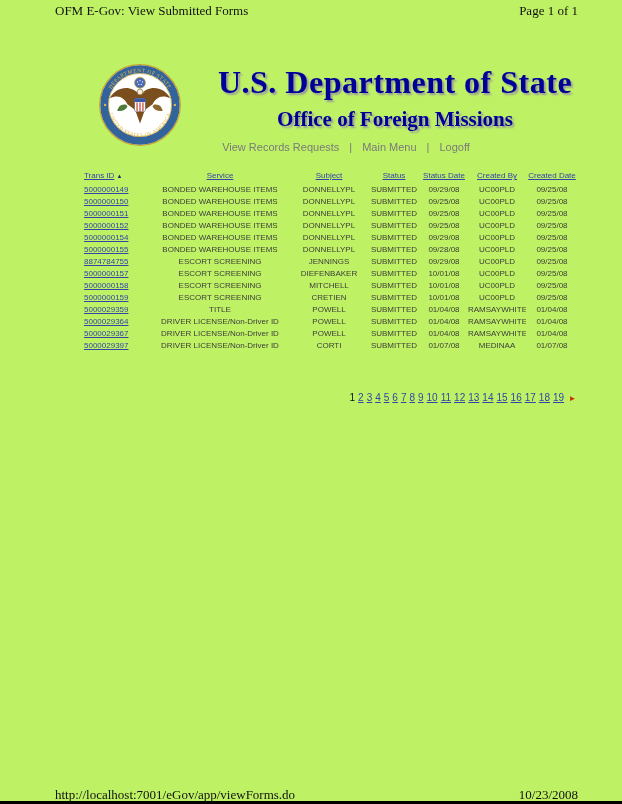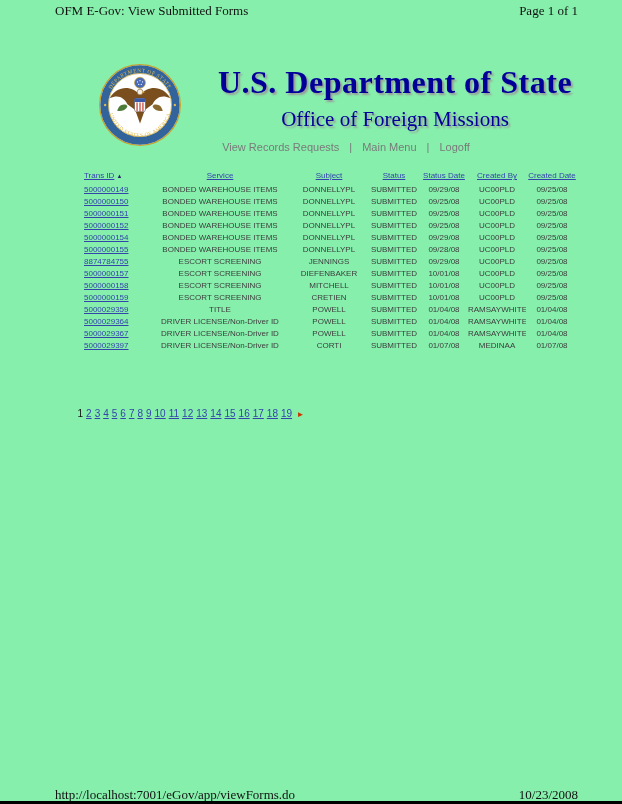--- a/index.html
+++ b/index.html
@@ -1,18 +1,18 @@
 <!DOCTYPE html>
 <html><head>
 <meta charset="utf-8">
 <style>
   * { margin:0; padding:0; box-sizing:border-box; }
   html,body { background:#e9e9e9; }
   .page {
-    position:relative; width:622px; height:804px; background:#86efac;
+    position:relative; width:622px; height:804px; background:#bef264;
     margin:0 auto; overflow:hidden;
     font-family:"Liberation Sans","DejaVu Sans",sans-serif;
   }
   
   .print-strip {
     position:absolute; left:55px; right:44px;
     display:flex; justify-content:space-between;
     font-family:"Liberation Serif","DejaVu Serif",serif;
     font-size:13px; color:#111;
   }
@@ -20,21 +20,21 @@
   .print-strip.bottom { top:787px; }
   .bottom-edge { position:absolute; left:0; bottom:0; width:100%; height:3px; background:#000; }
 
   
   .seal { position:absolute; left:98px; top:63px; width:84px; height:84px; }
   .titles {
     position:absolute; left:203px; top:64px; width:384px; text-align:center;
     font-family:"Liberation Serif","DejaVu Serif",serif; color:#000099;
   }
   .titles h1 { font-size:32px; font-weight:bold; text-shadow:2px 2px 2px #9a9a9a; letter-spacing:0.5px; }
-  .titles h2 { font-size:21px; font-weight:normal; margin-top:6px; text-shadow:2px 2px 2px #9a9a9a; }
+  .titles h2 { font-size:21px; font-weight:bold; margin-top:6px; text-shadow:2px 2px 2px #9a9a9a; }
   .nav {
     position:absolute; left:96px; top:141px; width:500px; text-align:center;
     font-size:11px; color:#7a7a7a;
   }
   .nav a { color:#7a7a7a; text-decoration:none; margin:0 6px; }
   .nav .sep { color:#7a7a7a; margin:0 4px; }
 
   
   .table-wrap { position:absolute; left:76px; top:170px; width:502px; }
   table { border-collapse:collapse; width:502px; table-layout:fixed; }
@@ -53,21 +53,21 @@
   .c6 { width:58px; }
   .c7 { width:52px; }
   td.c1 a { color:#3344aa; text-decoration:underline; }
   .sort-icon { color:#222266; font-size:6px; margin-left:2px; text-decoration:none; display:inline-block; }
 
   .records {
     position:absolute; left:76px; top:380px; width:502px; text-align:center;
     font-size:10px; color:#222;
   }
   .pagination {
-    position:absolute; left:76px; top:408px; width:502px; text-align:left;
+    position:absolute; left:76px; top:392px; width:502px; text-align:right;
     font-size:10px; color:#111;
   }
   .pagination a { color:#3344aa; text-decoration:underline; margin:0 1.5px; }
   .pagination .current { color:#111; margin:0 1.5px; }
   .pagination .next-arrow { color:#cc3300; font-size:8px; margin-left:3px; text-decoration:none; }
 </style>
 </head>
 <body>
 
 <div class="page">

